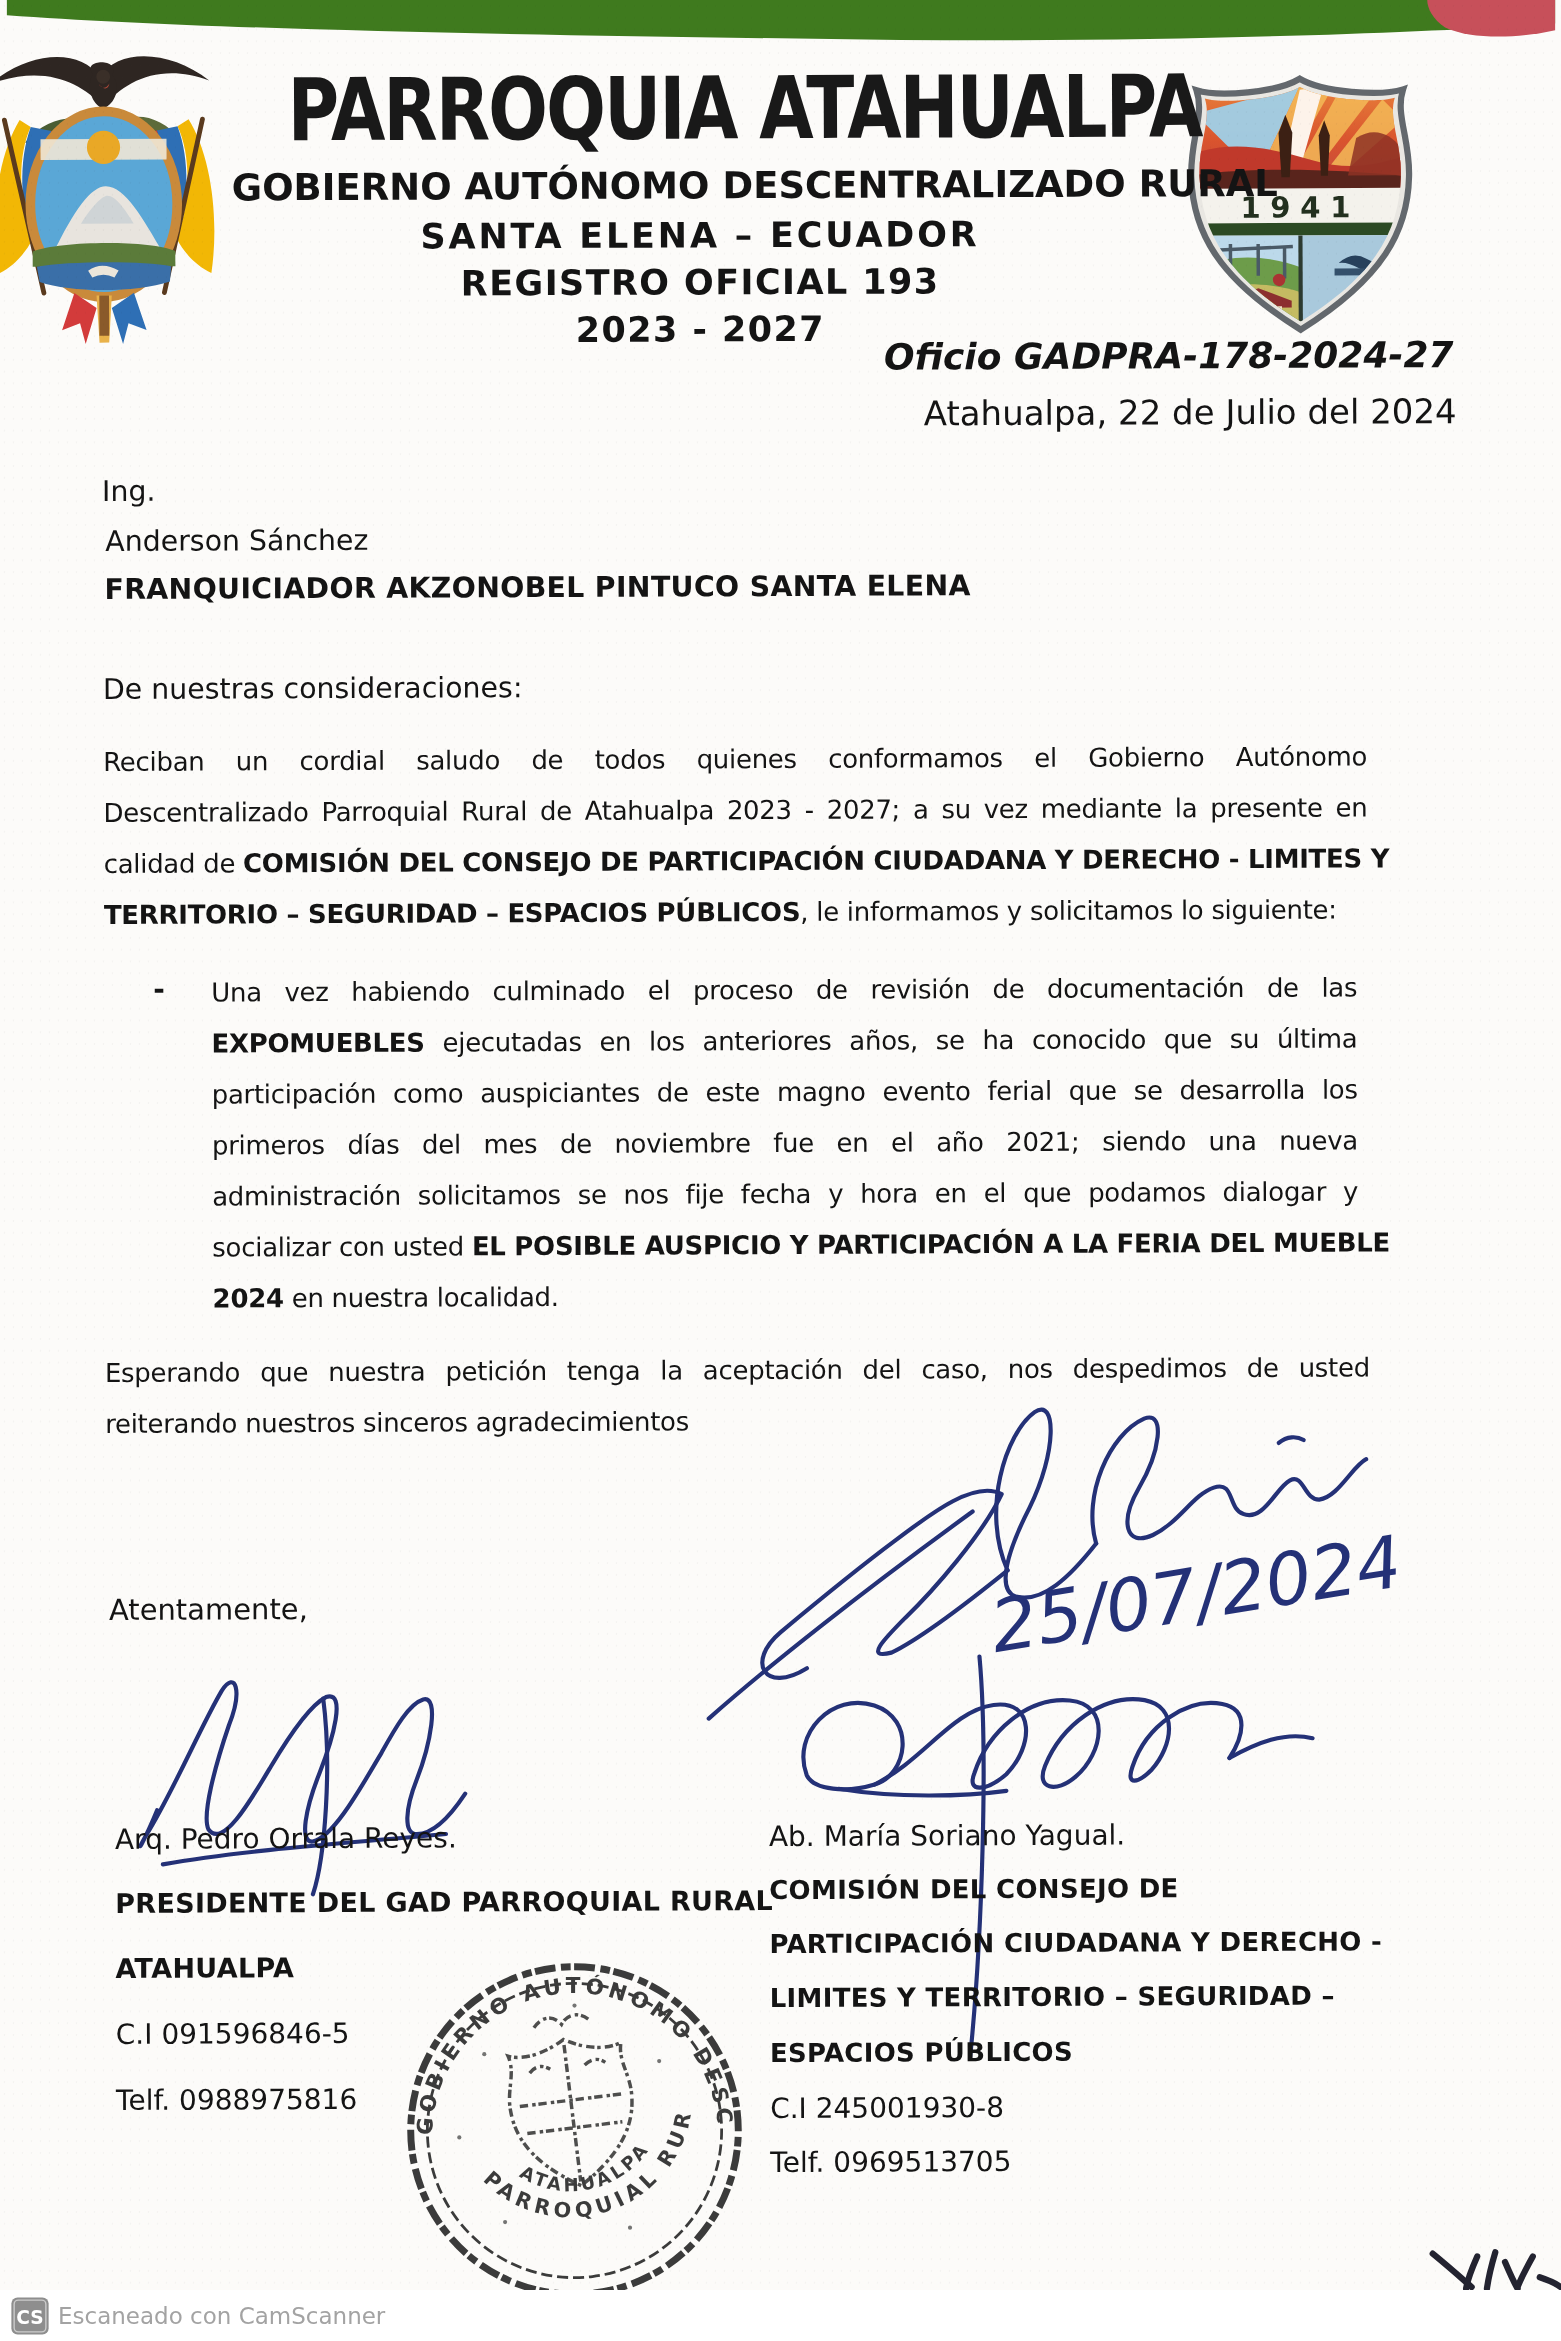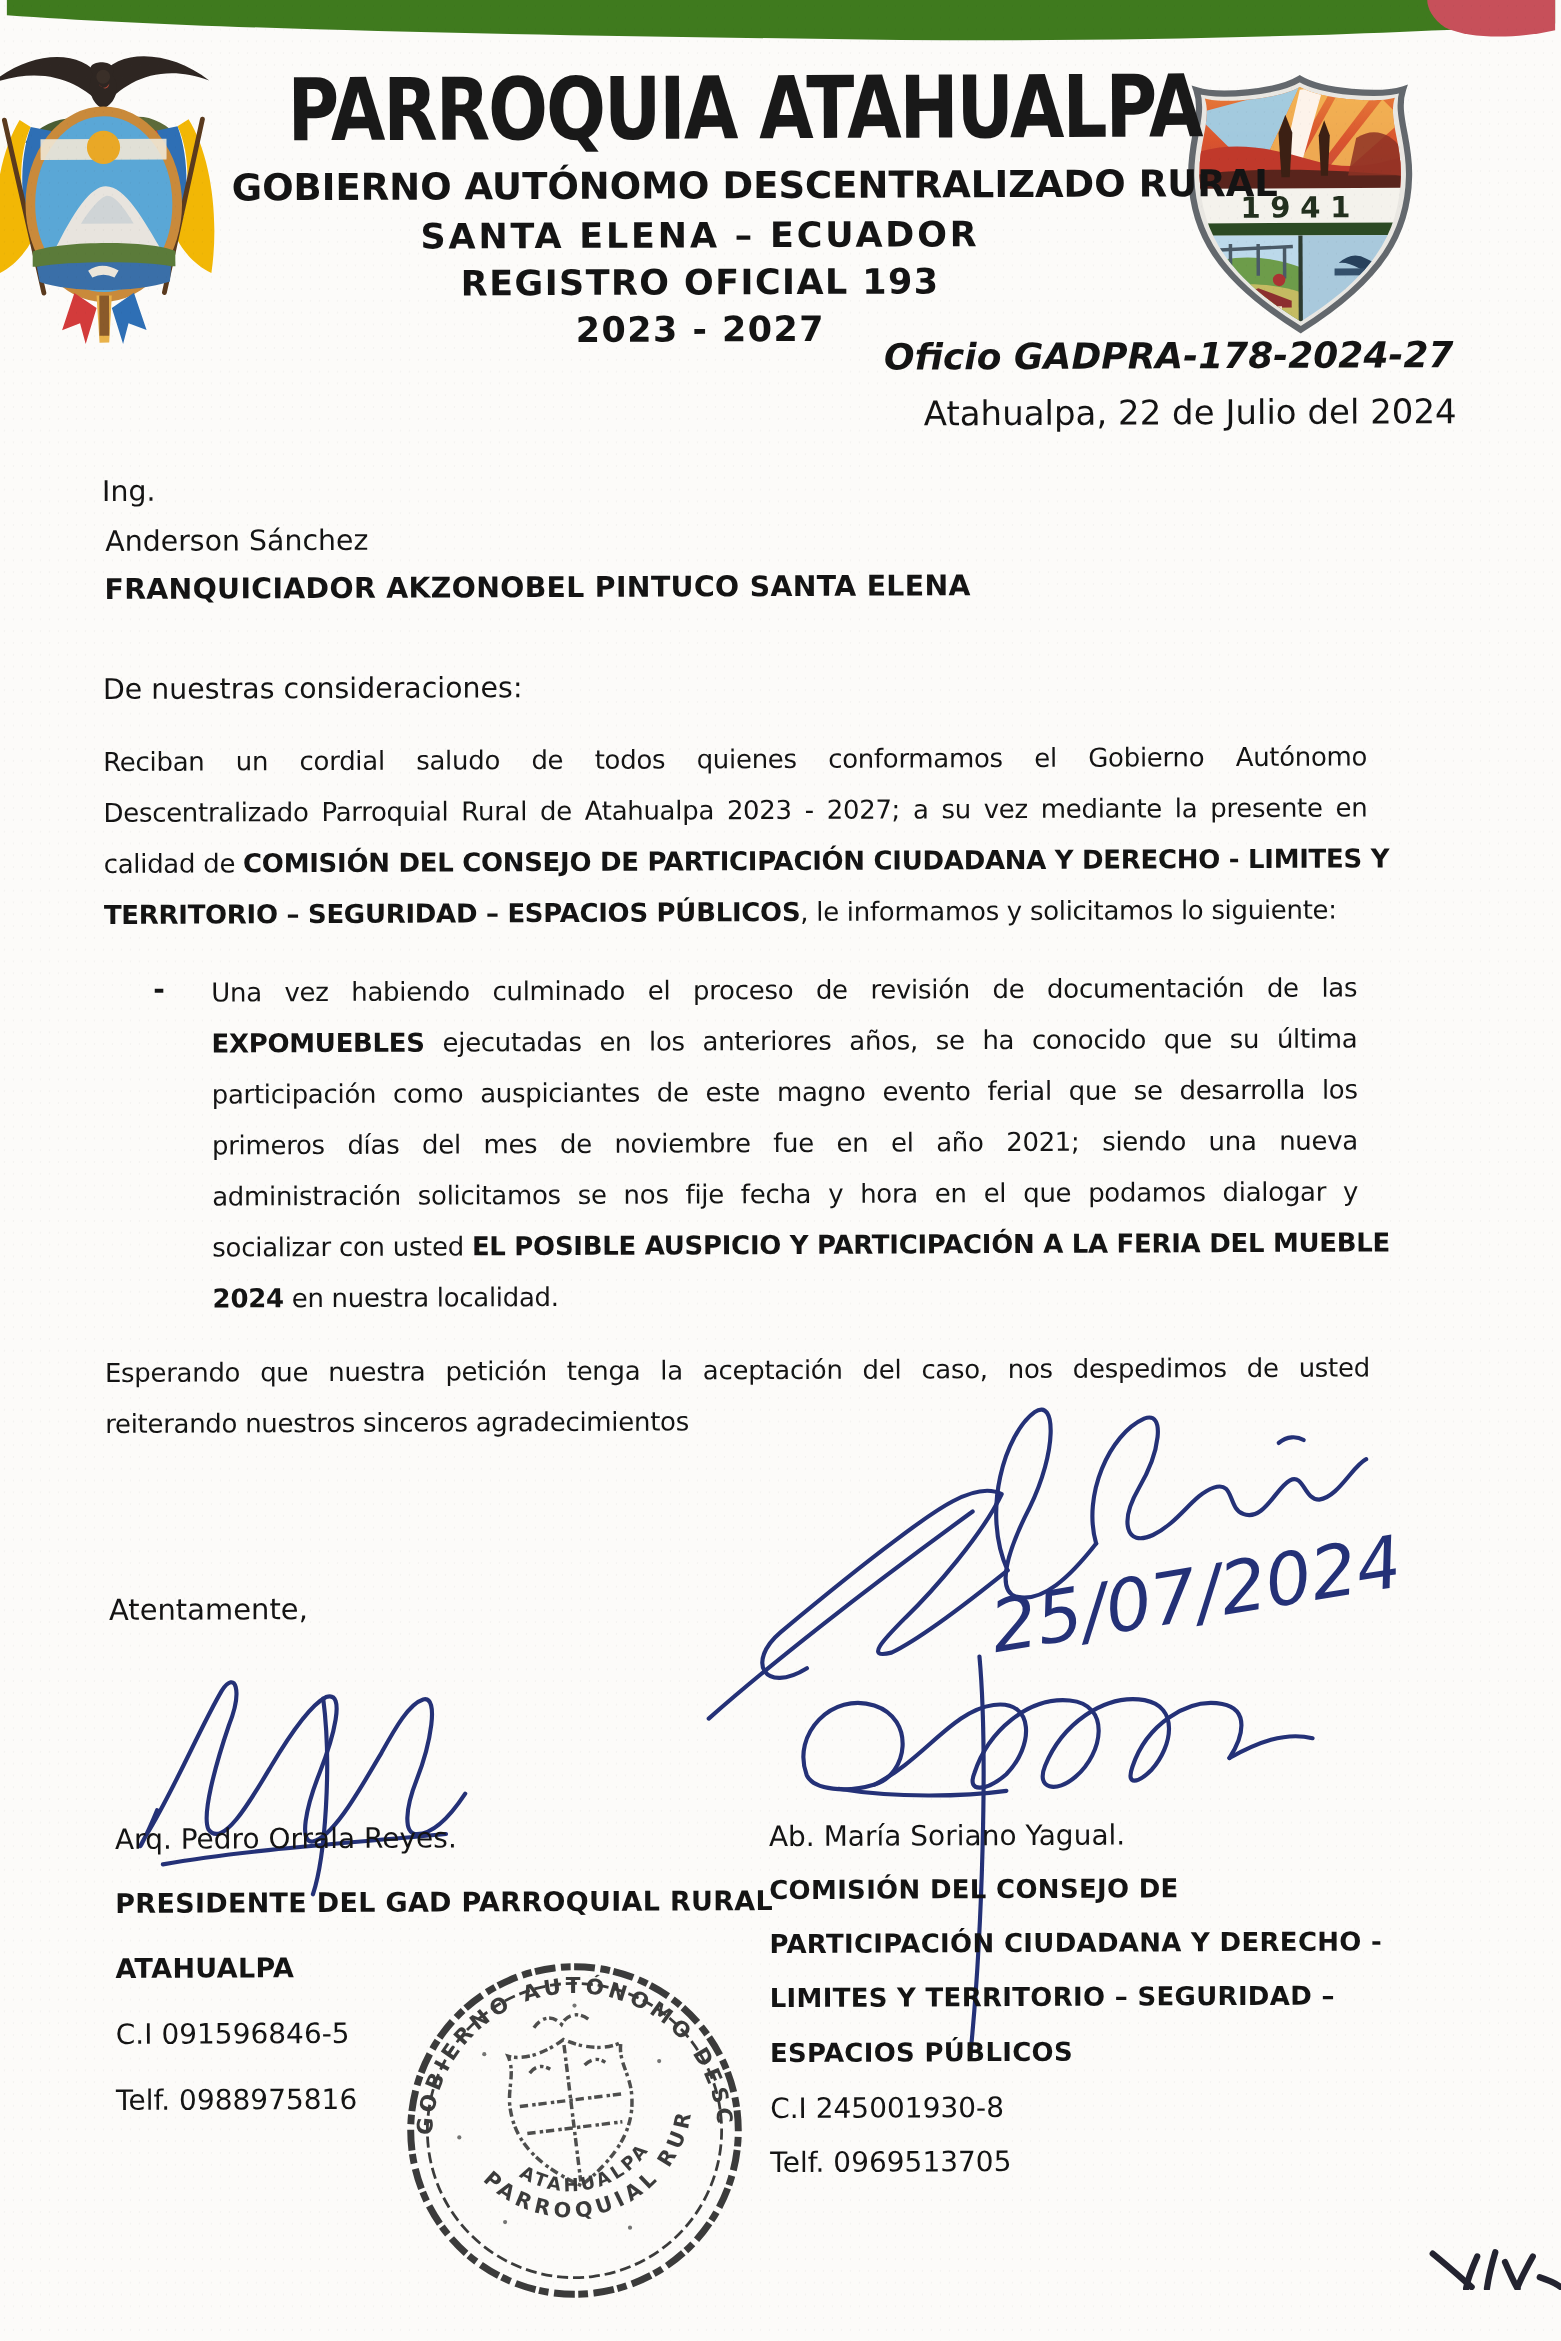--- a/index.html
+++ b/index.html
@@ -300,15 +300,23 @@
     <g fill="none" stroke="#232330" stroke-width="9" stroke-linecap="round">
       <path d="M14 18 C36 36 54 52 70 66"></path>
       <path d="M78 22 C70 40 64 56 62 68"></path>
       <path d="M104 16 C98 36 94 54 92 68"></path>
       <path d="M118 30 C124 44 130 58 136 68"></path>
       <path d="M158 22 C148 40 140 56 136 66"></path>
       <path d="M168 52 C180 56 190 60 198 66"></path>
     </g>
   </svg>
 
+  <div class="footer">
+    <svg class="abs" style="left:9.7px;top:5.5px;" width="40" height="40" viewBox="0 0 58 58">
+      <rect x="2" y="2" width="54" height="54" rx="9" fill="#8e8e8e"></rect>
+      <rect x="6" y="6" width="46" height="46" rx="6" fill="none" stroke="#ffffff" stroke-width="2" opacity=".55"></rect>
+      <text x="29" y="40" text-anchor="middle" font-size="27" font-weight="bold" fill="#ffffff" font-family="'DejaVu Sans',sans-serif">CS</text>
+    </svg>
+    <div class="cs-label">Escaneado con CamScanner</div>
+  </div>
 
 </div>
 
 
 </body></html>

